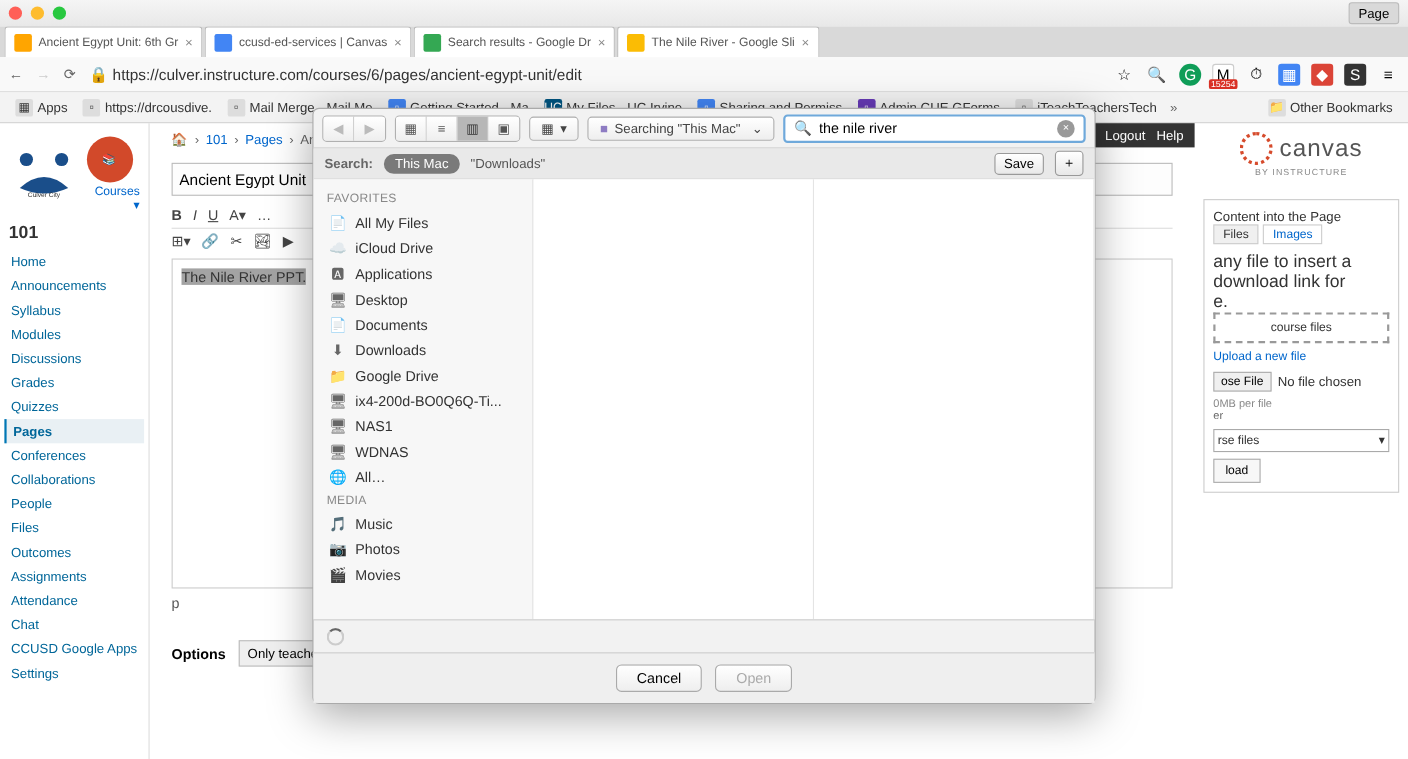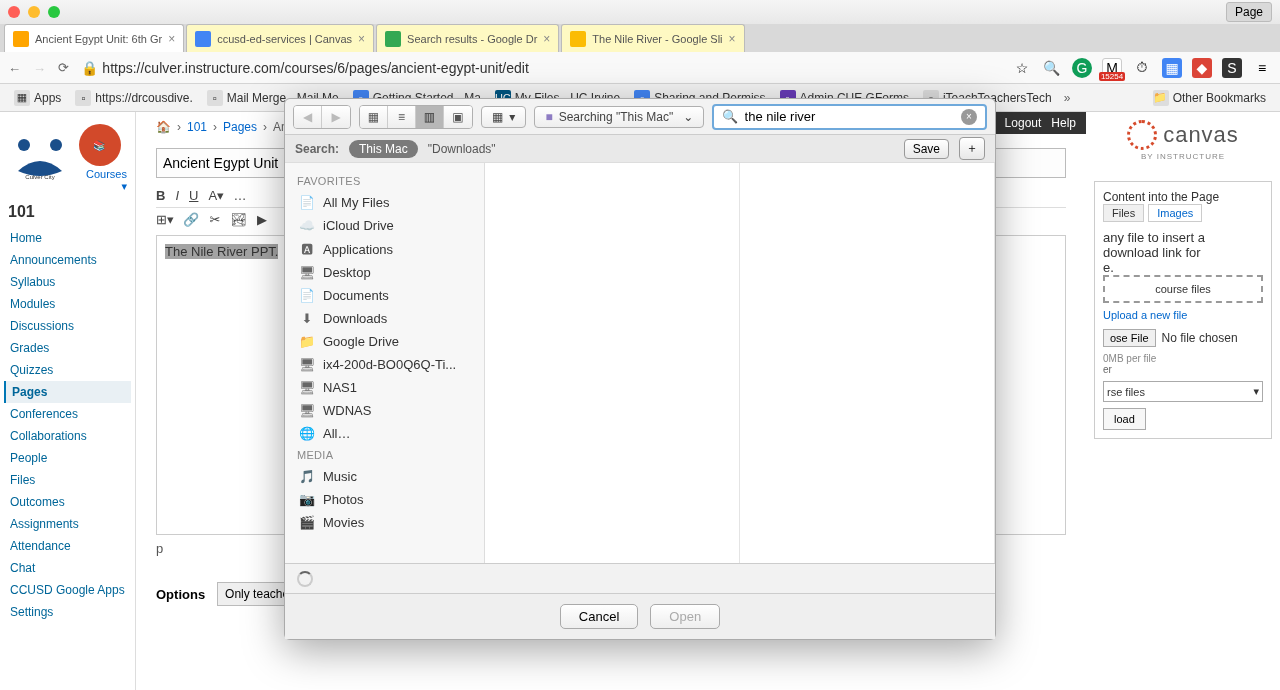--- a/index.html
+++ b/index.html
@@ -9,21 +9,21 @@
 .window-chrome { height: 24px; background: linear-gradient(#f5f5f5, #e8e8e8); display: flex; align-items: center; padding: 0 8px; }
 .traffic-lights { display: flex; gap: 8px; }
 .tlight { width: 12px; height: 12px; border-radius: 50%; }
 .tlight.red { background: #ff5f57; }
 .tlight.yellow { background: #febc2e; }
 .tlight.green { background: #28c840; }
 .user-badge { margin-left: auto; background: #d9d9d9; border: 1px solid #bbb; border-radius: 3px; padding: 2px 8px; font-size: 12px; }
 
 
 .tab-strip { height: 28px; background: #d9d9d9; display: flex; padding: 0 4px; }
-.btab { display: flex; align-items: center; gap: 6px; background: #fef9c3; border: 1px solid #bbb; border-bottom: none; border-radius: 3px 3px 0 0; padding: 4px 8px; margin-right: 2px; max-width: 200px; font-size: 11px; color: #555; white-space: nowrap; overflow: hidden; }
+.btab { display: flex; align-items: center; gap: 6px; background: #ffffff; border: 1px solid #bbb; border-bottom: none; border-radius: 3px 3px 0 0; padding: 4px 8px; margin-right: 2px; max-width: 200px; font-size: 11px; color: #555; white-space: nowrap; overflow: hidden; }
 .btab.active { background: #fff; }
 .btab .close { font-size: 12px; color: #888; }
 .btab .favicon { width: 16px; height: 16px; border-radius: 2px; flex-shrink: 0; }
 
 
 .omni { height: 32px; background: #f9f9f9; border-bottom: 1px solid #d4d4d4; display: flex; align-items: center; padding: 0 8px; gap: 12px; }
 .nav-arrows { display: flex; gap: 12px; color: #666; }
 .omni .url { flex: 1; display: flex; align-items: center; gap: 4px; color: #333; font-size: 14px; }
 .omni .url .lock { color: #0a8f08; }
 .omni .actions { display: flex; gap: 10px; align-items: center; }
@@ -296,21 +296,21 @@
         <span class="ring"></span>
         <span>canvas</span>
       </div>
     <div class="canvas-sub">BY INSTRUCTURE</div>
     <div class="ins-box">
       <div>Content into the Page</div>
       <div class="ins-tabs">
         <div class="ins-tab active">Files</div>
         <div class="ins-tab">Images</div>
       </div>
-      <div style="font-size:13px;"><span>any file to insert a download link for</span><br><span>e.</span></div>
+      <div style="font-size:16px;"><span>any file to insert a download link for</span><br><span>e.</span></div>
       <div class="dashed">course files</div>
       <div class="linklet">Upload a new file</div>
       <div style="margin-top:8px;display:flex;gap:6px;align-items:center;">
         <button class="choose-btn">ose File</button>
         <span>No file chosen</span>
       </div>
       <div style="font-size:10px;color:#888;margin-top:6px;"><span>0MB per file</span></div>
       <div style="font-size:10px;color:#666;">er</div>
       <div class="selectish">
           <span>rse files</span>

